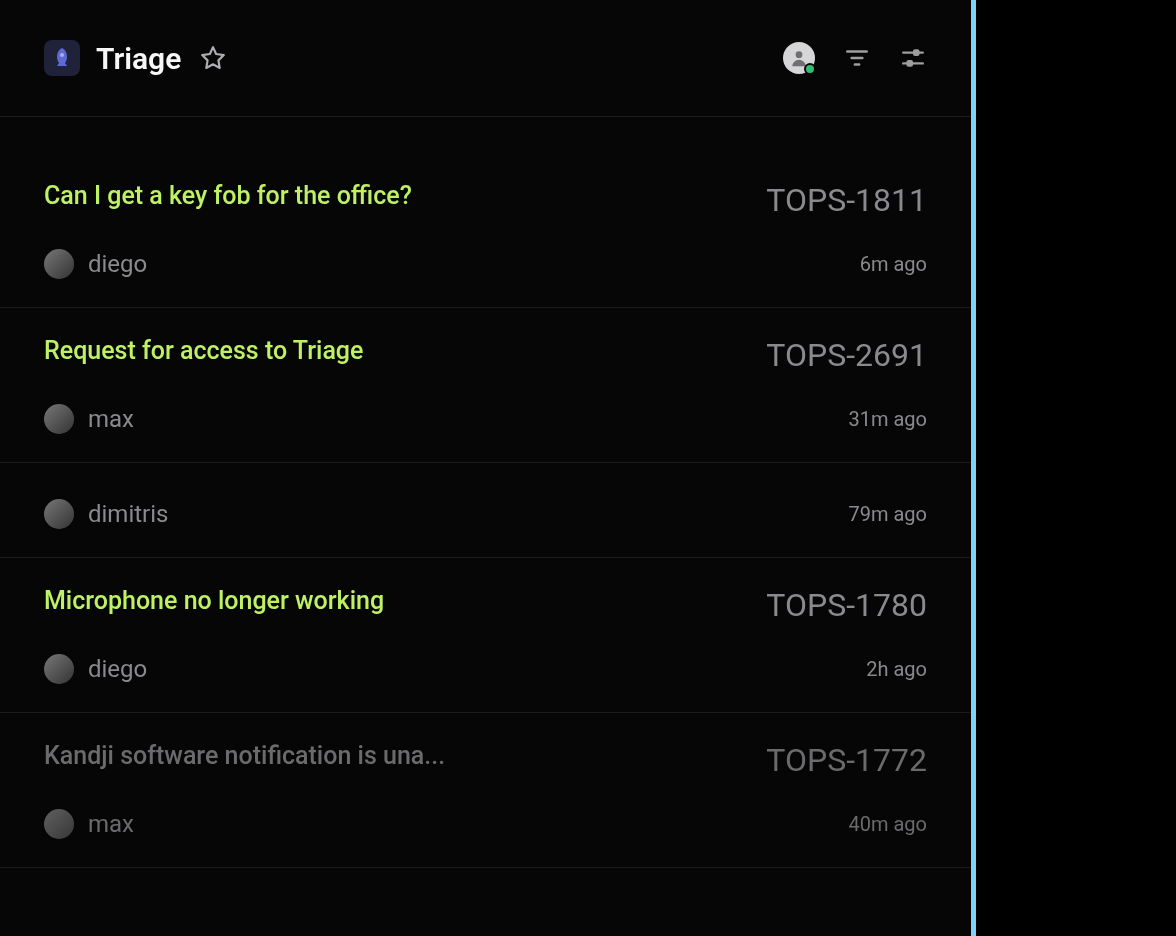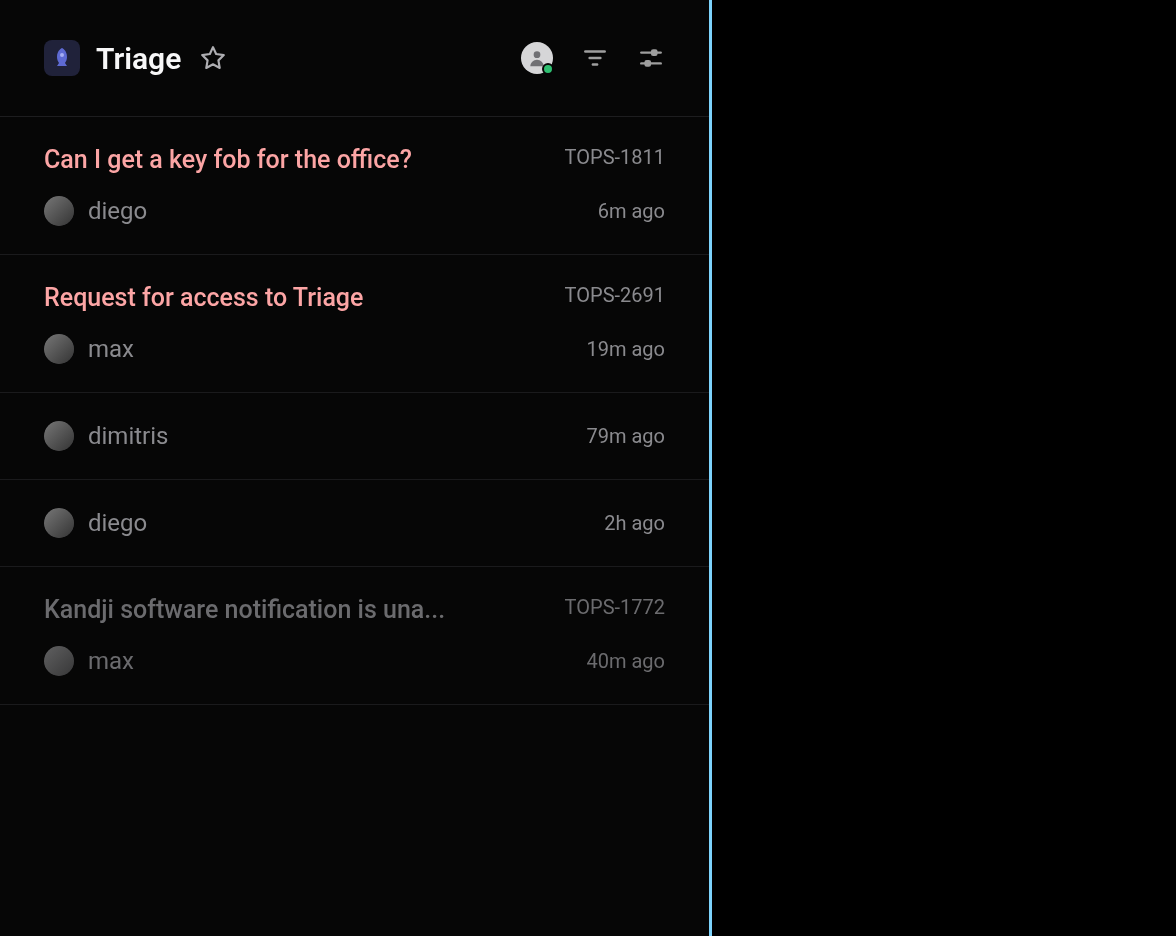--- a/index.html
+++ b/index.html
@@ -13,26 +13,27 @@
     width: 1176px;
     height: 936px;
     overflow: hidden;
   }
   .app {
     display: flex;
     width: 100%;
     height: 100%;
   }
   .left-panel {
-    width: 712px;
+    width: 976px;
     height: 100%;
-    border-right: 3px solid #7dd3fc;
+    border-right: 5px solid #7dd3fc;
     display: flex;
     flex-direction: column;
     background: #060606;
+    gap: 36px;
   }
   .right-panel {
     flex: 1;
     background: #000000;
   }
   .header {
     display: flex;
     align-items: center;
     padding: 40px 44px 40px 44px;
     border-bottom: 1px solid #1d1d1f;
@@ -121,35 +122,36 @@
   }
   .row-1 {
     display: flex;
     align-items: flex-start;
     justify-content: space-between;
     gap: 20px;
   }
   .item-title {
     font-size: 25px;
     font-weight: 500;
-    color: #fca5a5;
+    color: #bef264;
     white-space: nowrap;
     overflow: hidden;
     text-overflow: ellipsis;
   }
   .item-id {
-    font-size: 20px;
+    font-size: 32px;
     color: #8a8a8e;
     white-space: nowrap;
     flex-shrink: 0;
   }
   .row-2 {
     display: flex;
     align-items: center;
     justify-content: space-between;
+    margin-top: 8px;
   }
   .author {
     display: flex;
     align-items: center;
     gap: 14px;
   }
   .author-avatar {
     width: 30px;
     height: 30px;
     border-radius: 50%;
@@ -251,35 +253,39 @@
             <div class="item-title">Request for access to Triage</div>
             <div class="item-id">TOPS-2691</div>
           </div>
           <div class="row-2">
             <div class="author">
               <div class="author-avatar">
                 <div class="author-avatar-inner"></div>
               </div>
               <div class="author-name">max</div>
             </div>
-            <div class="timestamp">19m ago</div>
+            <div class="timestamp">31m ago</div>
           </div>
         </div>
         <div class="list-item">
           <div class="row-2">
             <div class="author">
               <div class="author-avatar">
                 <div class="author-avatar-inner"></div>
               </div>
               <div class="author-name">dimitris</div>
             </div>
             <div class="timestamp">79m ago</div>
           </div>
         </div>
         <div class="list-item">
+          <div class="row-1">
+            <div class="item-title">Microphone no longer working</div>
+            <div class="item-id">TOPS-1780</div>
+          </div>
           <div class="row-2">
             <div class="author">
               <div class="author-avatar">
                 <div class="author-avatar-inner"></div>
               </div>
               <div class="author-name">diego</div>
             </div>
             <div class="timestamp">2h ago</div>
           </div>
         </div>

